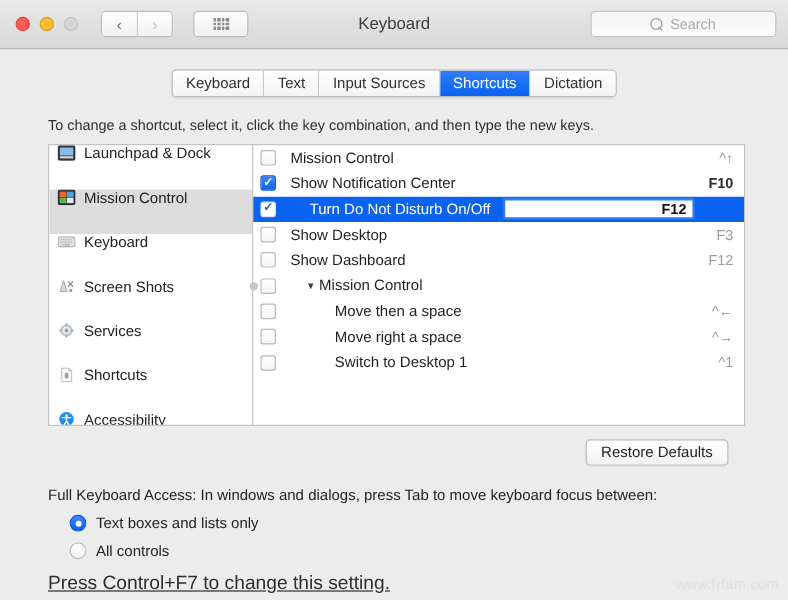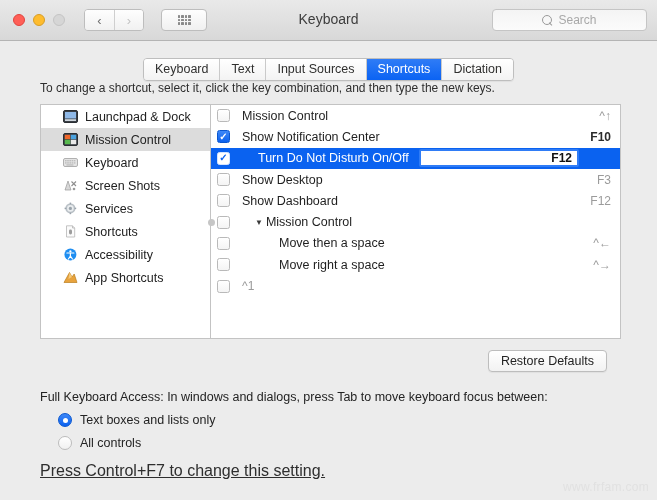--- a/index.html
+++ b/index.html
@@ -110,42 +110,42 @@
   .tab.active {
     background: linear-gradient(to bottom,#2f7cf6,#0b63f3);
     color: #fff;
   }
 
   
   #body { padding: 0 18px; position: relative; }
 
   #instruction {
     font-size: 12px; color: #2e2e2e;
-    margin-top: 0; margin-left: 22px;
+    margin-top: 16px; margin-left: 22px;
   }
 
   #panes {
     margin-top: 9px; margin-left: 22px; margin-right: 18px;
     display: flex;
     position: relative;
   }
 
   .panel {
     background: #fff;
     border: 1px solid #c3c3c3;
     height: 235px;
     overflow: hidden;
     position: relative;
   }
 
   
   #sidebar { width: 170px; border-right: none; }
   .side-item {
-    display: flex; align-items: center;
-    height: 23px; padding-left: 22px; gap: 7px;
+    display: flex; 
+    height: 37px; padding-left: 7px; gap: 7px;
     font-size: 12.5px; color: #222;
   }
   .side-item.selected { background: #dcdcdc; }
   .side-ico { width: 15px; height: 13px; flex: none; position: relative; }
 
   
   #shortcuts { flex: 1; }
   .row {
     display: flex; align-items: center;
     height: 21.3px;
@@ -447,20 +447,21 @@
             <span class="label indent">Move then a space</span>
             <span class="keys">^←</span>
           </div>
           <div class="row">
             <span class="cb"></span>
             <span class="label indent">Move right a space</span>
             <span class="keys">^→</span>
           </div>
           <div class="row">
             <span class="cb"></span>
+            <span class="label indent">Switch to Desktop 1</span>
             <span class="keys">^1</span>
           </div>
         </div>
 
       <div id="grabdot"></div>
     </div>
 
     <div id="restore-wrap">
       <div id="restore">Restore Defaults</div>
     </div>

